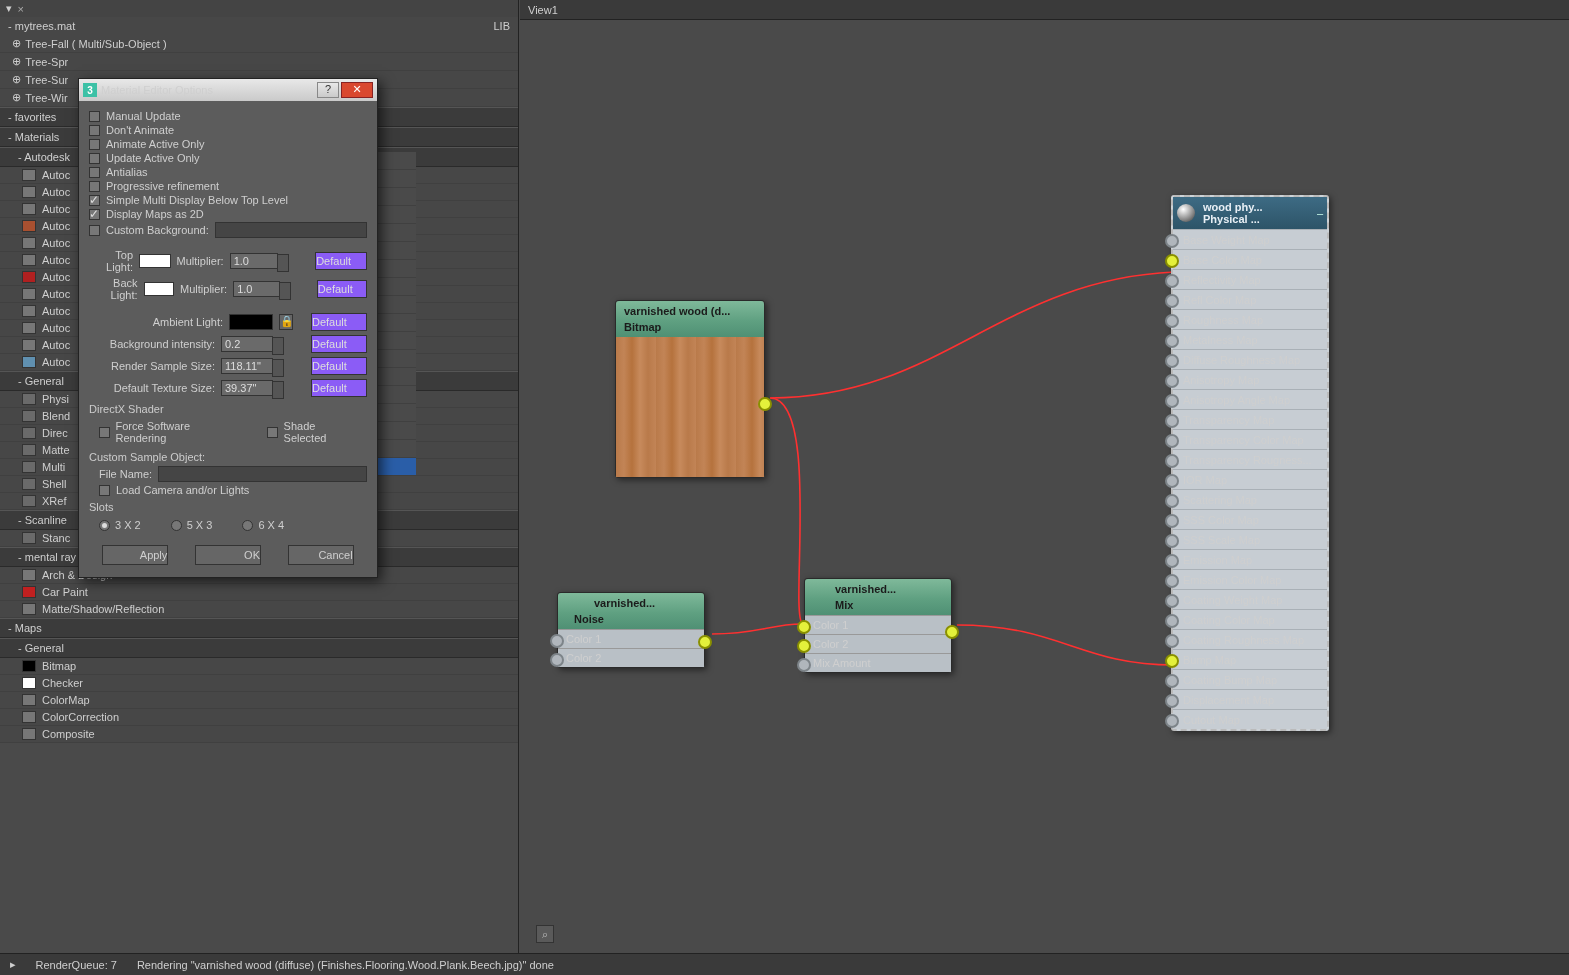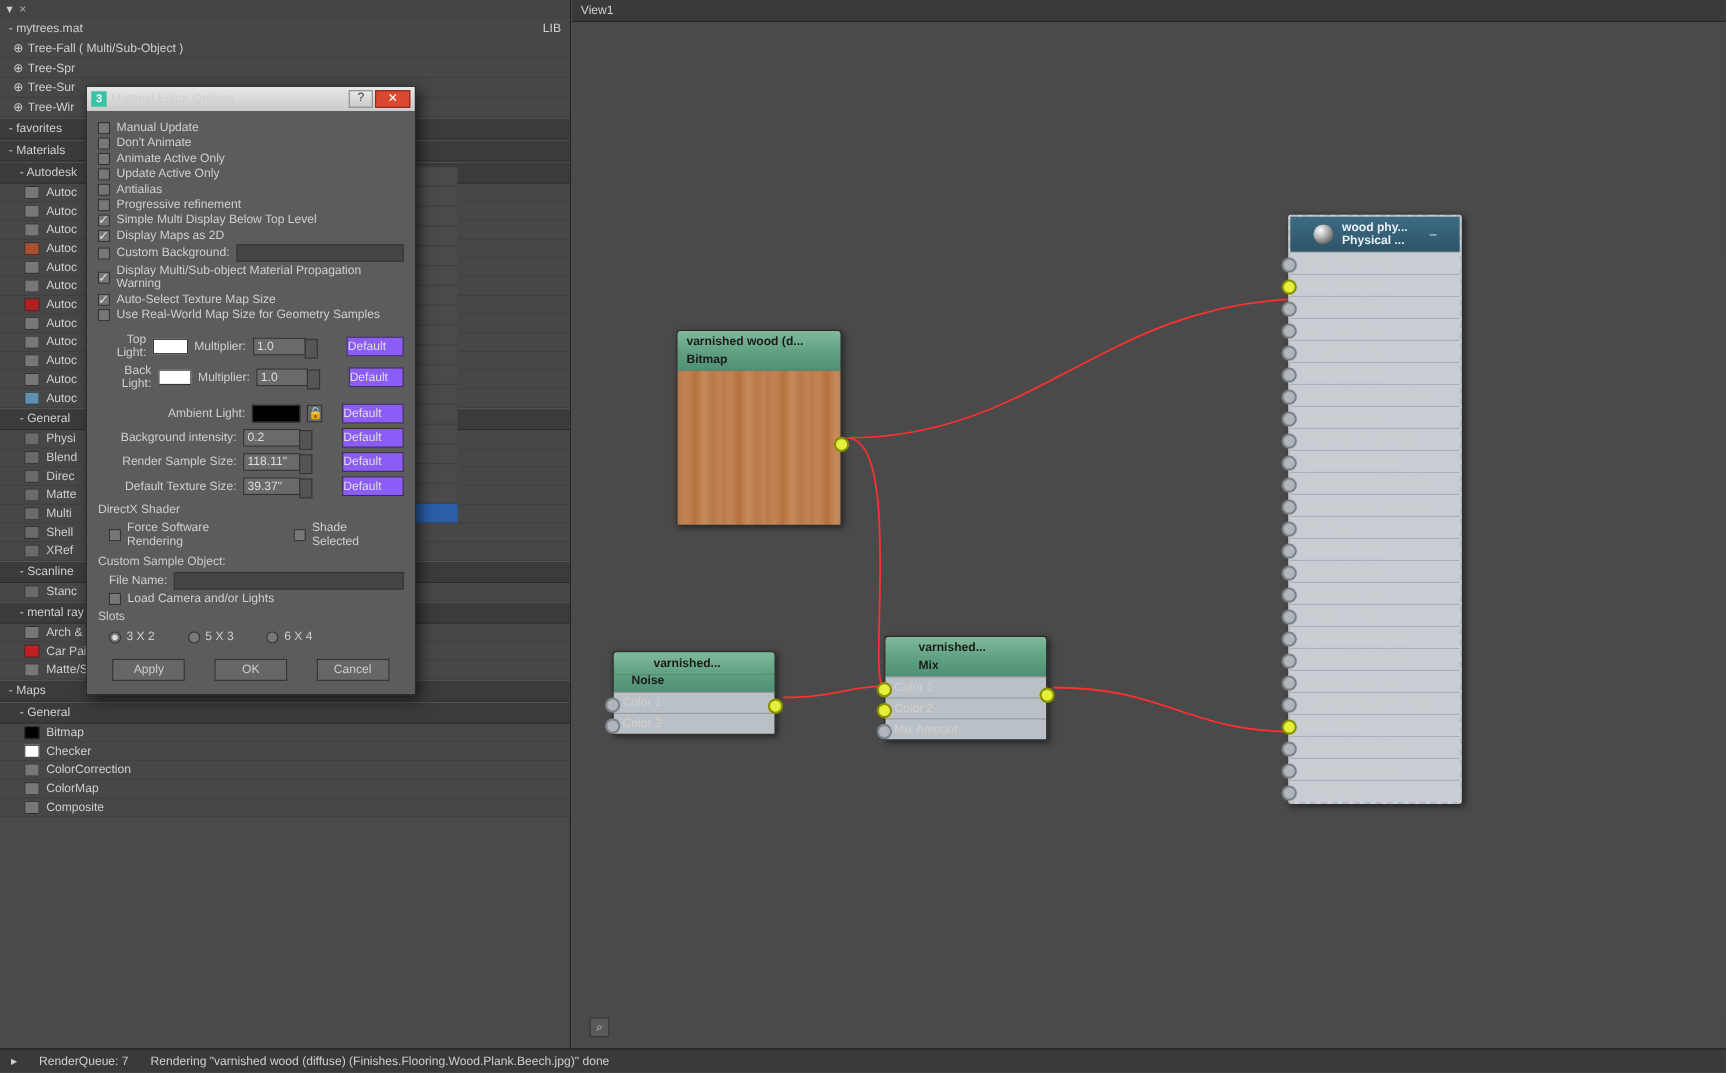--- a/index.html
+++ b/index.html
@@ -19,41 +19,41 @@
 .node { position:absolute; border:1px solid #2a2a2a; border-radius:3px; box-shadow:2px 2px 6px rgba(0,0,0,0.5); }
 .node-head { background:linear-gradient(#7fb99a,#5fa081); color:#1b1b1b; padding:4px 8px; font-weight:bold; border-radius:3px 3px 0 0; position:relative; }
 .node-sub { color:#1b1b1b; font-weight:bold; padding:0 8px 4px; background:linear-gradient(#5fa081,#4f9074); }
 .node-body { background:#b9c0c6; }
 .slot { display:flex; align-items:center; padding:3px 8px; border-top:1px solid #999; color:#222; position:relative; }
 .slot-dot-l { position:absolute; left:-8px; top:4px; width:14px; height:14px; border-radius:50%; background:#b0b6bc; border:2px solid #7d8489; }
 .slot-dot-r { position:absolute; right:-8px; top:4px; width:14px; height:14px; border-radius:50%; background:#b0b6bc; border:2px solid #7d8489; }
 .slot-dot-l.on, .slot-dot-r.on { background:#e4f03b; border-color:#8a9000; }
 .wood-node .preview { height:140px; background:linear-gradient(90deg,#b97a4a 0%,#c28456 20%,#b5723d 40%,#c78a5c 60%,#b97a4a 80%,#c28456 100%); background-size:40px 100%; }
 .phys-node { background:#cdd3d8; border:2px dashed #bbb; }
-.phys-head { background:linear-gradient(#3d6b84,#2d5468); color:#e8eff5; padding:4px 21px; display:flex; align-items:center; gap:8px; }
+.phys-head { background:linear-gradient(#3d6b84,#2d5468); color:#e8eff5; padding:4px 4px; display:flex; align-items:center; gap:8px; }
 .phys-head .ball { width:18px; height:18px; border-radius:50%; background:radial-gradient(circle at 35% 30%,#fff,#888 60%,#333); }
 .phys-slot { display:flex; align-items:center; padding:2px 10px; border-top:1px solid #a9b0b6; background:#c7cdd3; color:#222; position:relative; font-size:11px; height:20px; }
 .dialog { position:absolute; left:78px; top:78px; width:300px; background:#5c5c5c; border:1px solid #222; box-shadow:4px 4px 12px rgba(0,0,0,0.6); }
 .dlg-title { display:flex; align-items:center; background:linear-gradient(#e8e8e8,#cacaca); height:22px; padding:0 4px; color:#222; }
 .dlg-title .icon3 { width:14px; height:14px; background:#3cc1a6; color:#fff; display:inline-flex; align-items:center; justify-content:center; font-weight:bold; margin-right:4px; font-size:10px; }
 .dlg-title .sp { flex:1; }
 .dlg-title .help { width:22px; height:16px; background:linear-gradient(#e8e8e8,#cacaca); border:1px solid #888; text-align:center; color:#333; margin-right:2px; }
 .dlg-title .closeb { width:32px; height:16px; background:#d9482f; color:#fff; text-align:center; border:1px solid #822; }
 .dlg-body { padding:8px 10px; background:#5c5c5c; }
 .chk-row { display:flex; align-items:center; padding:1px 0; }
 .chk-row .chk { width:11px; height:11px; border:1px solid #333; background:#777; margin-right:6px; position:relative; }
 .chk-row .chk.on::after { content:"✓"; position:absolute; top:-3px; left:-1px; font-size:12px; color:#ddd; }
 .chk-row.dis { color:#888; }
 .dlg-body input[type=text] { background:#454545; border:1px solid #333; color:#ccc; padding:1px 3px; }
 .field-row { display:flex; align-items:center; justify-content:flex-end; gap:6px; padding:2px 0; }
 .field-row .lab { text-align:right; }
 .field-row .spin { width:52px; height:16px; background:#6a6a6a; border:1px solid #333; display:flex; align-items:center; padding:0 3px; color:#ddd; position:relative; }
 .field-row .spin::after { content:""; position:absolute; right:-12px; top:0; width:10px; height:16px; background:#555; border:1px solid #333; }
 .dlg-btn { width:56px; height:18px; background:#8b5cf6; border:1px solid #333; color:#ddd; text-align:left; line-height:16px;margin-left:12px; }
-.dlg-bot-btn { width:66px; height:20px; background:#666; border:1px solid #333; text-align:center; line-height:18px; }
+.dlg-bot-btn { width:66px; height:20px; background:#666; border:1px solid #333; text-align:right; line-height:18px; }
 .sect-lab { padding:4px 0 2px; color:#ccc; }
 .radio-row { display:flex; gap:30px; padding:4px 10px; }
 .radio-row .r { display:flex; align-items:center; gap:5px; }
 .radio-row .r .dot { width:11px; height:11px; border-radius:50%; border:1px solid #333; background:#777; position:relative; }
 .radio-row .r .dot.on::after { content:""; position:absolute; left:2px; top:2px; width:5px; height:5px; border-radius:50%; background:#ddd; }
 .nav-icon { position:absolute; left:536px; bottom:32px; width:18px; height:18px; background:#5a5a5a; border:1px solid #333; display:flex; align-items:center; justify-content:center; color:#bbb; }
 svg.wires { position:absolute; top:0; left:0; pointer-events:none; }
 .rows-box { position:absolute; left:80px; top:152px; width:336px; }
 .rows-box .rr { height:18px; background:#4a4a4a; border-bottom:1px solid #404040; }
 .rows-box .rr.sel { background:#2a5ea8; }
@@ -200,25 +200,25 @@
       <div class="tree-row">
         <span class="sw" style="background: rgb(0, 0, 0);"></span>
         <span>Bitmap</span>
       </div>
       <div class="tree-row">
         <span class="sw" style="background: rgb(255, 255, 255);"></span>
         <span>Checker</span>
       </div>
       <div class="tree-row">
         <span class="sw" style="background: rgb(119, 119, 119);"></span>
+        <span>ColorMap</span>
+      </div>
+      <div class="tree-row">
+        <span class="sw" style="background: rgb(119, 119, 119);"></span>
         <span>ColorCorrection</span>
-      </div>
-      <div class="tree-row">
-        <span class="sw" style="background: rgb(119, 119, 119);"></span>
-        <span>ColorMap</span>
       </div>
       <div class="tree-row">
         <span class="sw" style="background: rgb(119, 119, 119);"></span>
         <span>Composite</span>
       </div>
     </div>
 </div>
 
 <div class="rows-box">
   <div class="rr"></div>
@@ -454,34 +454,20 @@
         <div class="chk-row">
           <span class="chk on"></span>
           <span>Display Maps as 2D</span>
         </div>
       </div>
     <div class="chk-row">
       <span class="chk"></span>
       <span>Custom Background:</span>
       <input type="text" style="flex: 1 1 0%; margin-left: 6px;">
     </div>
-    <div id="dlg-extra">
-        <div class="chk-row">
-          <span class="chk on"></span>
-          <span>Display Multi/Sub-object Material Propagation Warning</span>
-        </div>
-        <div class="chk-row">
-          <span class="chk on"></span>
-          <span>Auto-Select Texture Map Size</span>
-        </div>
-        <div class="chk-row dis">
-          <span class="chk"></span>
-          <span>Use Real-World Map Size for Geometry Samples</span>
-        </div>
-      </div>
 
     <div style="height:8px"></div>
     <div class="field-row">
       <span class="lab">Top Light:</span>
       <div style="width:34px;height:14px;background:#fff;border:1px solid #333"></div>
       <span>Multiplier:</span>
       <div class="spin">1.0</div>
       <div style="width:14px"></div>
       <div class="dlg-btn">Default</div>
     </div>

